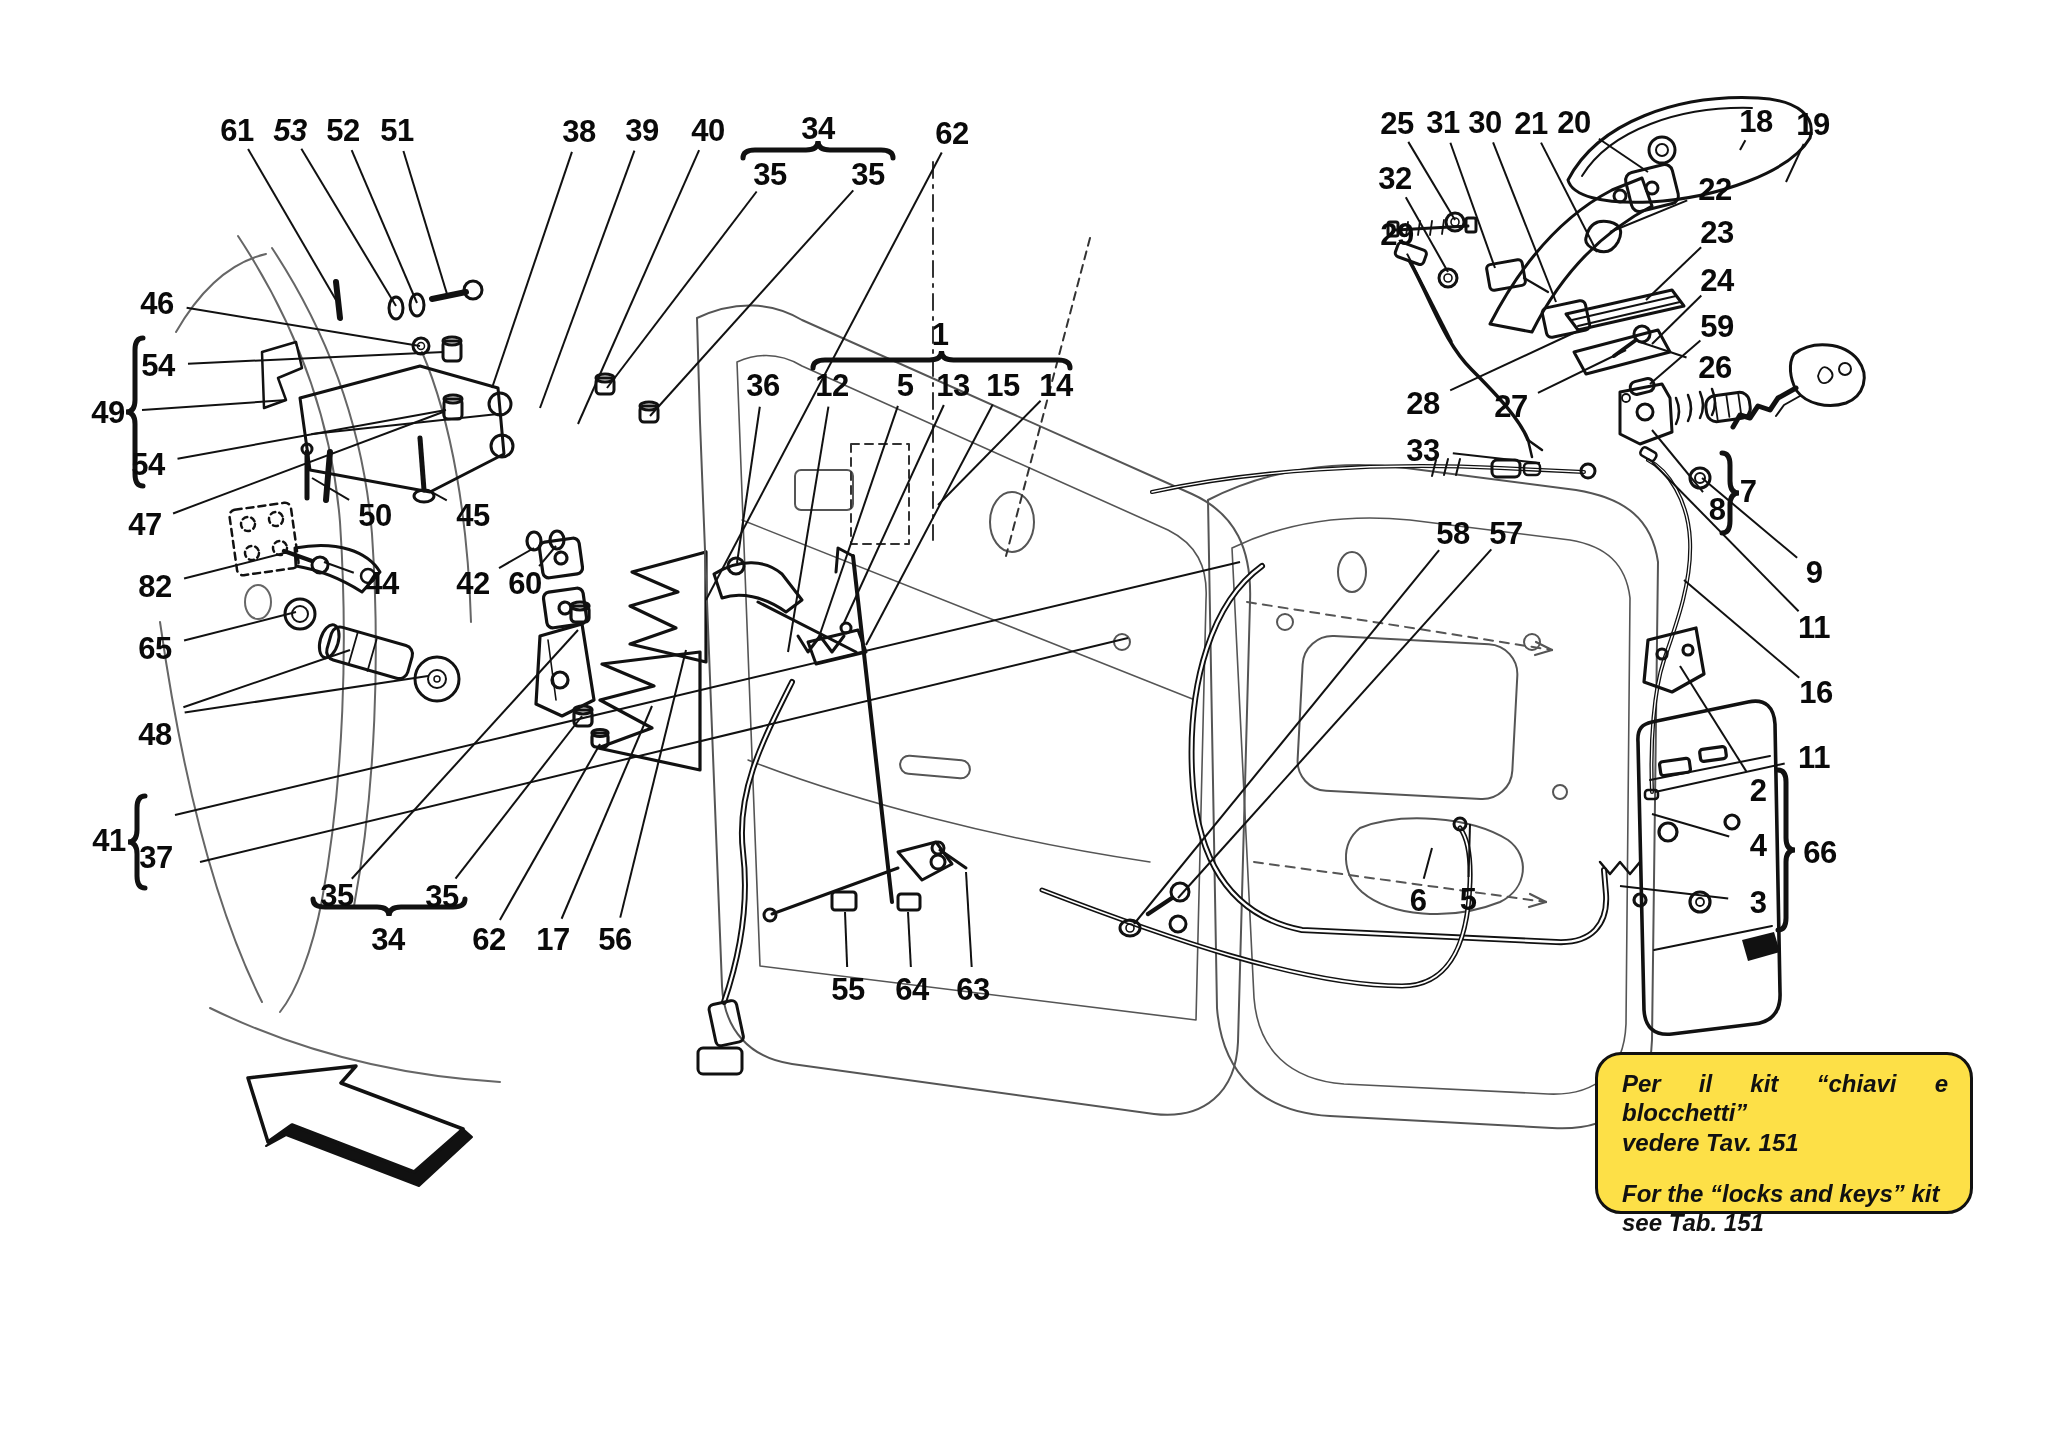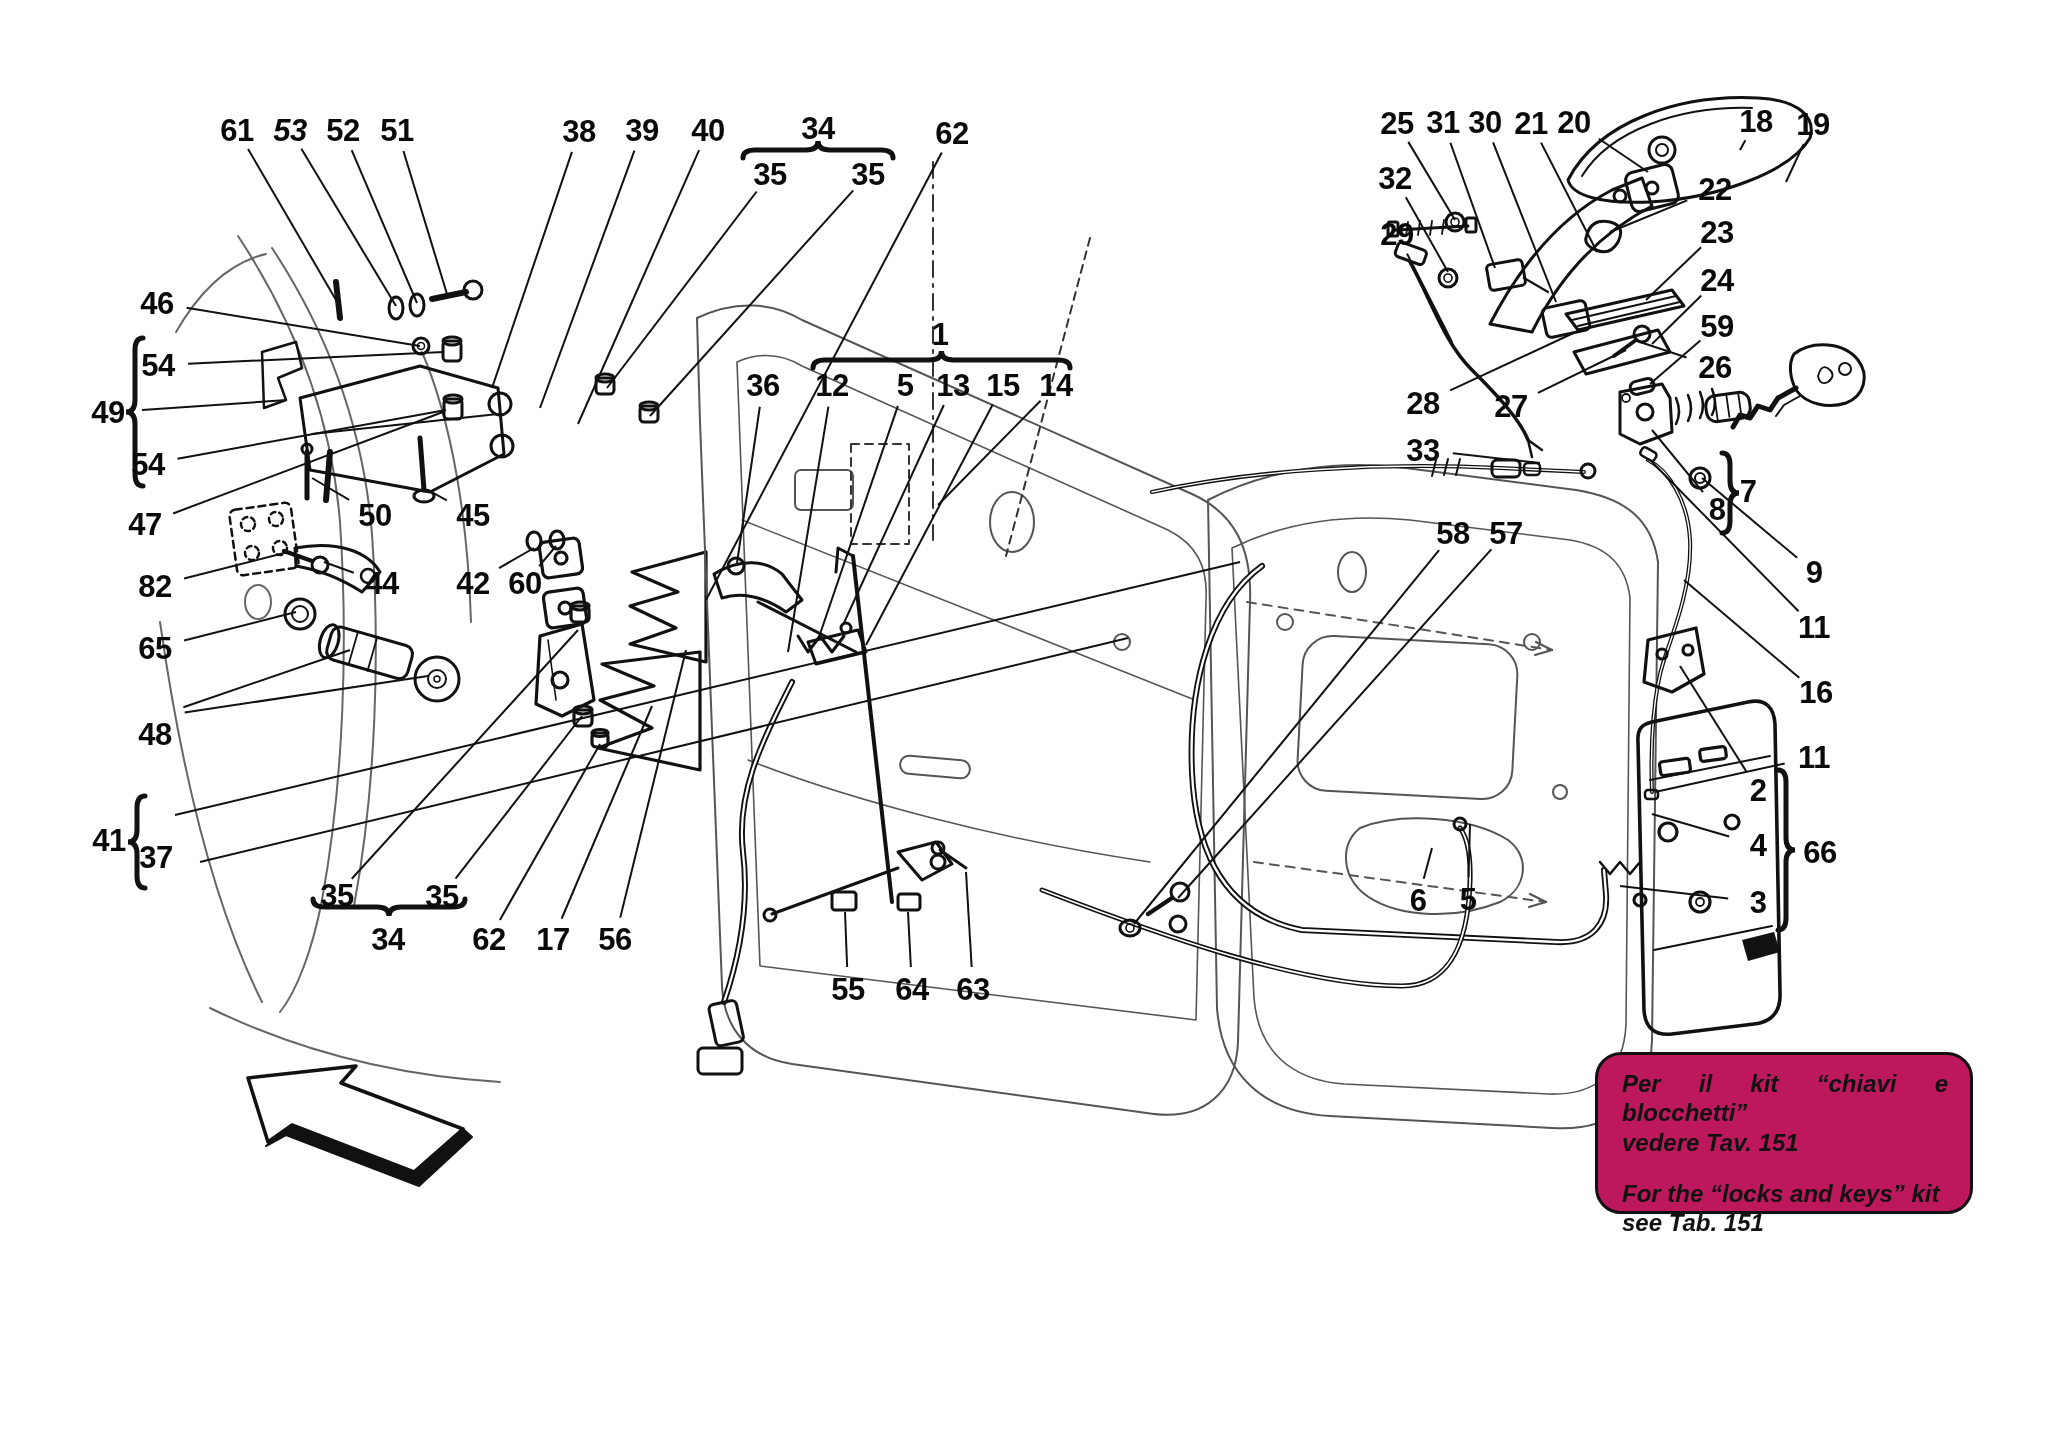--- a/index.html
+++ b/index.html
@@ -8,21 +8,21 @@
     font-family:"Liberation Sans","DejaVu Sans",sans-serif;
   }
   svg.layer{position:absolute;left:0;top:0;}
   .callout{
     position:absolute;transform:translate(-50%,-50%);
     font-weight:bold;font-size:31px;color:#0a0a0a;line-height:1;
     letter-spacing:-0.5px;white-space:nowrap;
   }
   .notebox{
     position:absolute;left:1595px;top:1052px;width:378px;height:162px;
-    border:3.5px solid #111;border-radius:26px;background:#be185d;
+    border:3.5px solid #111;border-radius:26px;background:#fde047;
     box-sizing:border-box;padding:14px 22px 10px 24px;
     font-style:italic;font-weight:bold;font-size:24px;line-height:1.22;color:#111;
   }
   .notebox .nline{text-align:justify;}
   .notebox .gap{height:22px;}
 </style>
 </head>
 <body>
 
 <div class="stage">

